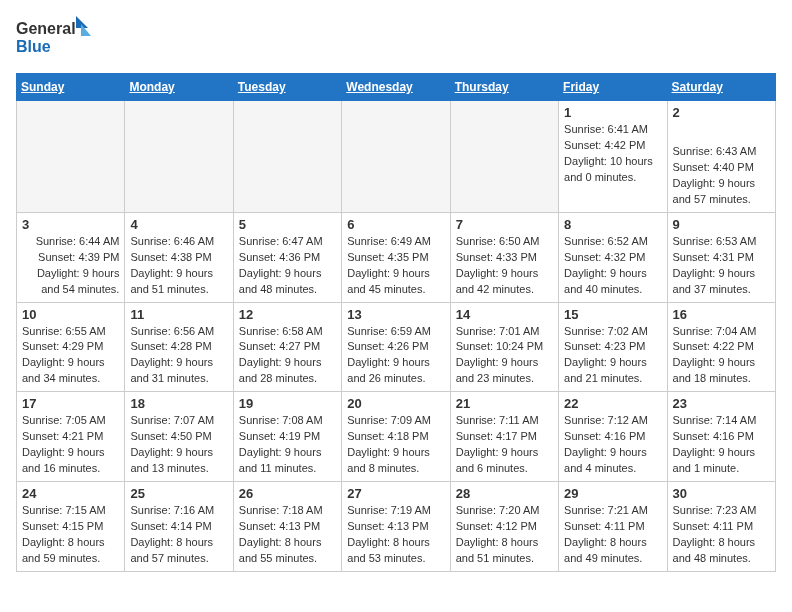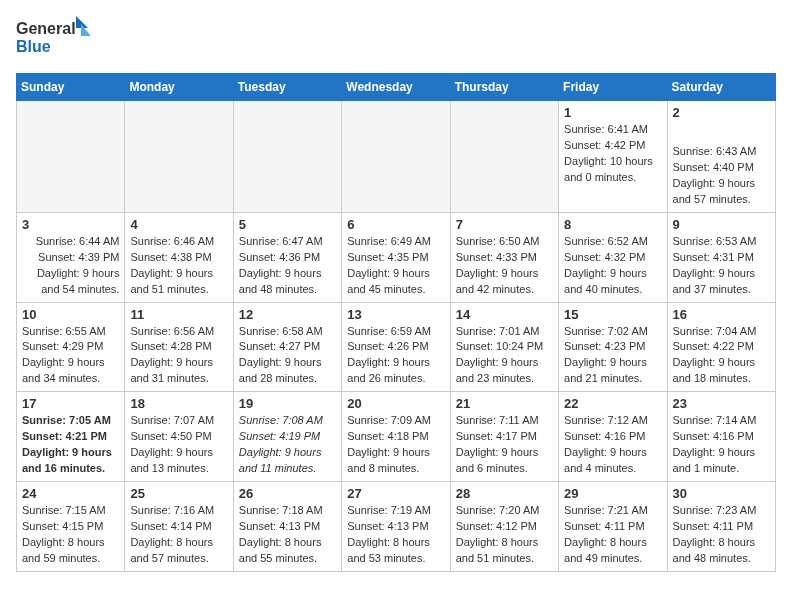--- a/index.html
+++ b/index.html
@@ -39,20 +39,21 @@
       table-layout: fixed;
     }
     th {
       background: #2175c4;
       color: #fff;
       font-size: 12px;
       font-weight: bold;
       padding: 6px 4px;
       text-align: left;
       border: 1px solid #2175c4;
+      text-decoration: underline;
     }
     td {
       border: 1px solid #ccc;
       vertical-align: top;
       padding: 4px 5px;
       font-size: 10.5px;
       color: #333;
       height: 82px;
       background: #fff;
     }
@@ -221,35 +222,35 @@
           <span class="day-number">16</span>
           <div class="day-info" style="white-space: pre-line;">Sunrise: 7:04 AM
 Sunset: 4:22 PM
 Daylight: 9 hours
 and 18 minutes.</div>
         </td>
       </tr>
       <tr>
         <td>
           <span class="day-number">17</span>
-          <div class="day-info" style="white-space: pre-line; font-weight: bold;">Sunrise: 7:05 AM
+          <div class="day-info" style="white-space: pre-line;">Sunrise: 7:05 AM
 Sunset: 4:21 PM
 Daylight: 9 hours
 and 16 minutes.</div>
         </td>
         <td>
           <span class="day-number">18</span>
           <div class="day-info" style="white-space: pre-line;">Sunrise: 7:07 AM
 Sunset: 4:50 PM
 Daylight: 9 hours
 and 13 minutes.</div>
         </td>
         <td>
           <span class="day-number">19</span>
-          <div class="day-info" style="white-space: pre-line; font-style: italic;">Sunrise: 7:08 AM
+          <div class="day-info" style="white-space: pre-line;">Sunrise: 7:08 AM
 Sunset: 4:19 PM
 Daylight: 9 hours
 and 11 minutes.</div>
         </td>
         <td>
           <span class="day-number">20</span>
           <div class="day-info" style="white-space: pre-line;">Sunrise: 7:09 AM
 Sunset: 4:18 PM
 Daylight: 9 hours
 and 8 minutes.</div>

